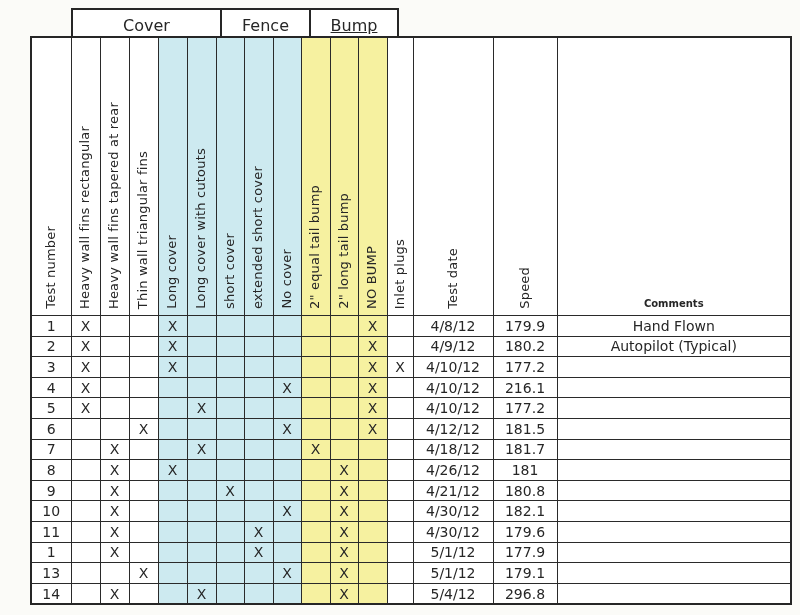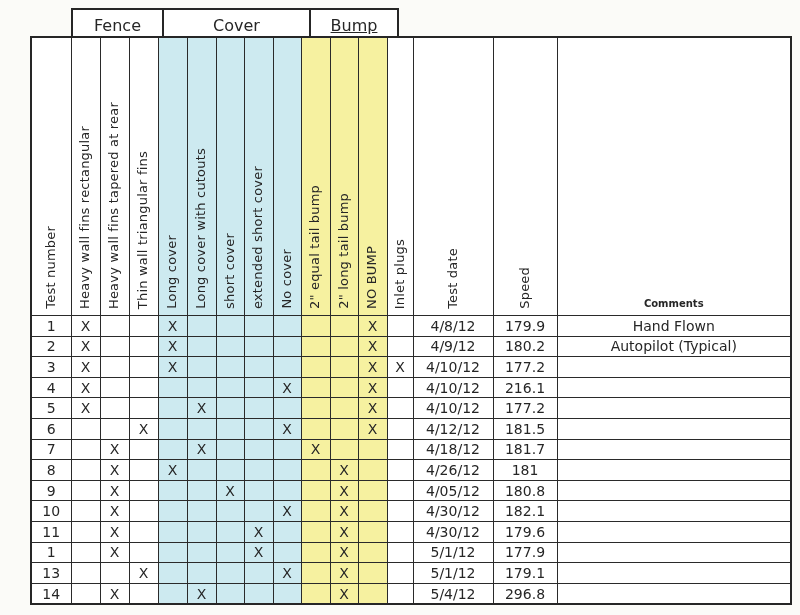--- a/index.html
+++ b/index.html
@@ -81,22 +81,22 @@
   }
   .bg-white { background: #ffffff; }
   .bg-cover { background: #cdeaf0; }
   .bg-bump  { background: #f6f1a0; }
 </style>
 </head>
 <body>
 
 <div class="wrap">
   <div class="group-row">
+      <div class="group-box" style="width: 147px;">Cover</div>
       <div class="group-box" style="width: 89px;">Fence</div>
-      <div class="group-box" style="width: 147px;">Cover</div>
       <div class="group-box" style="width: 88px; text-decoration: underline;">Bump</div>
     </div>
   <table>
     <colgroup>
         <col style="width: 40px;">
         <col style="width: 29px;">
         <col style="width: 29px;">
         <col style="width: 29px;">
         <col style="width: 29px;">
         <col style="width: 29px;">
@@ -347,21 +347,21 @@
           <td class="data-cell bg-white"></td>
           <td class="data-cell bg-cover"></td>
           <td class="data-cell bg-cover"></td>
           <td class="data-cell bg-cover">X</td>
           <td class="data-cell bg-cover"></td>
           <td class="data-cell bg-cover"></td>
           <td class="data-cell bg-bump"></td>
           <td class="data-cell bg-bump">X</td>
           <td class="data-cell bg-bump"></td>
           <td class="data-cell bg-white"></td>
-          <td class="data-cell bg-white">4/05/12</td>
+          <td class="data-cell bg-white">4/21/12</td>
           <td class="data-cell bg-white">180.8</td>
           <td class="data-cell bg-white"></td>
         </tr>
         <tr>
           <td class="data-cell bg-white">10</td>
           <td class="data-cell bg-white"></td>
           <td class="data-cell bg-white">X</td>
           <td class="data-cell bg-white"></td>
           <td class="data-cell bg-cover"></td>
           <td class="data-cell bg-cover"></td>

